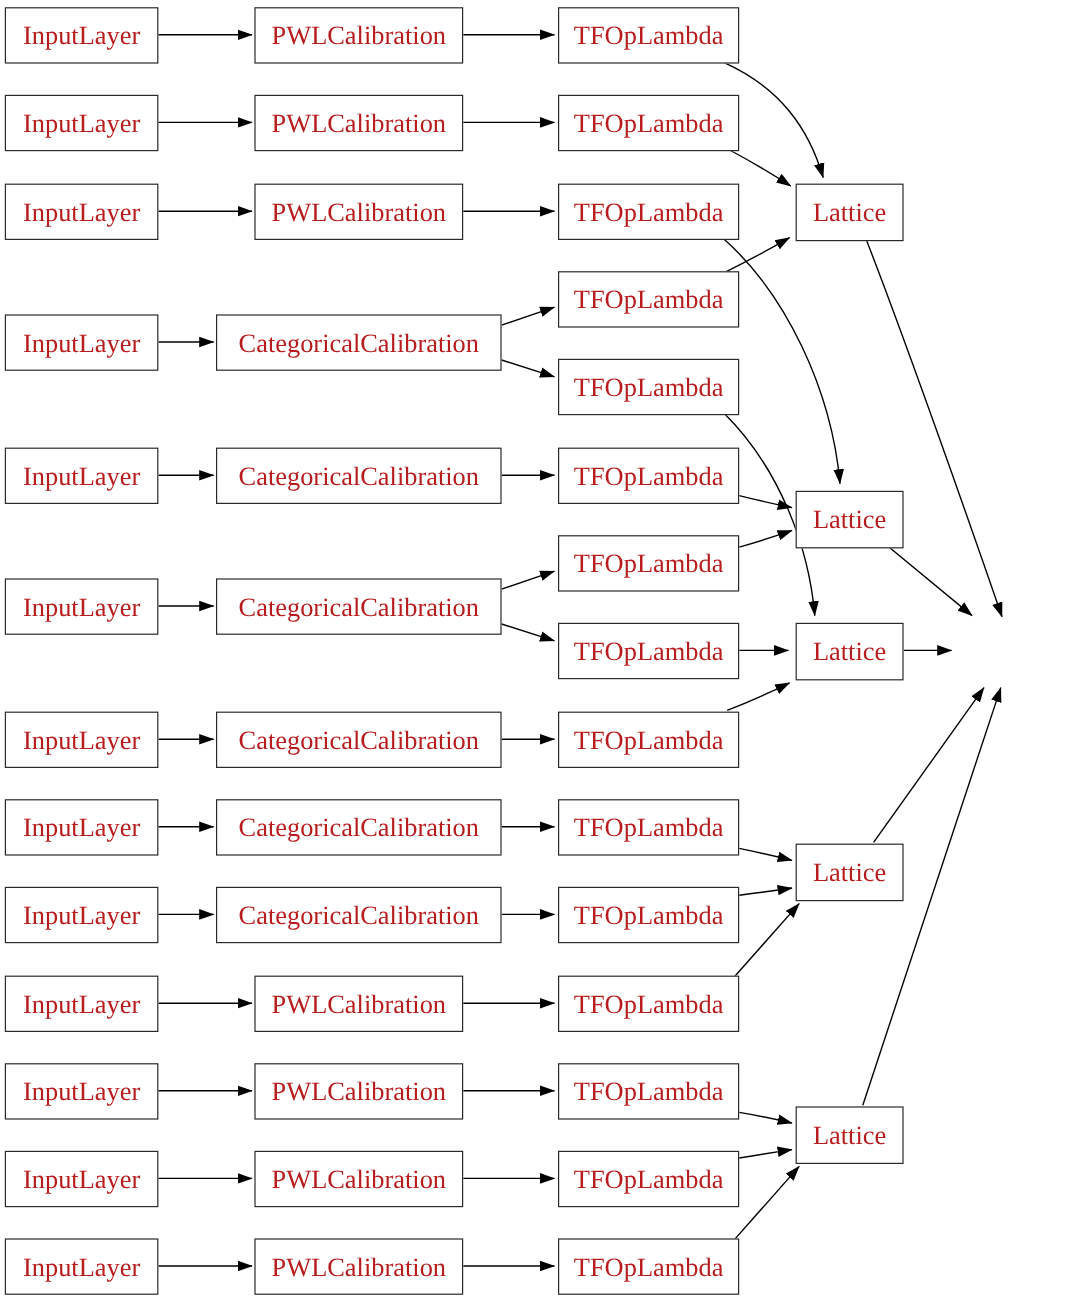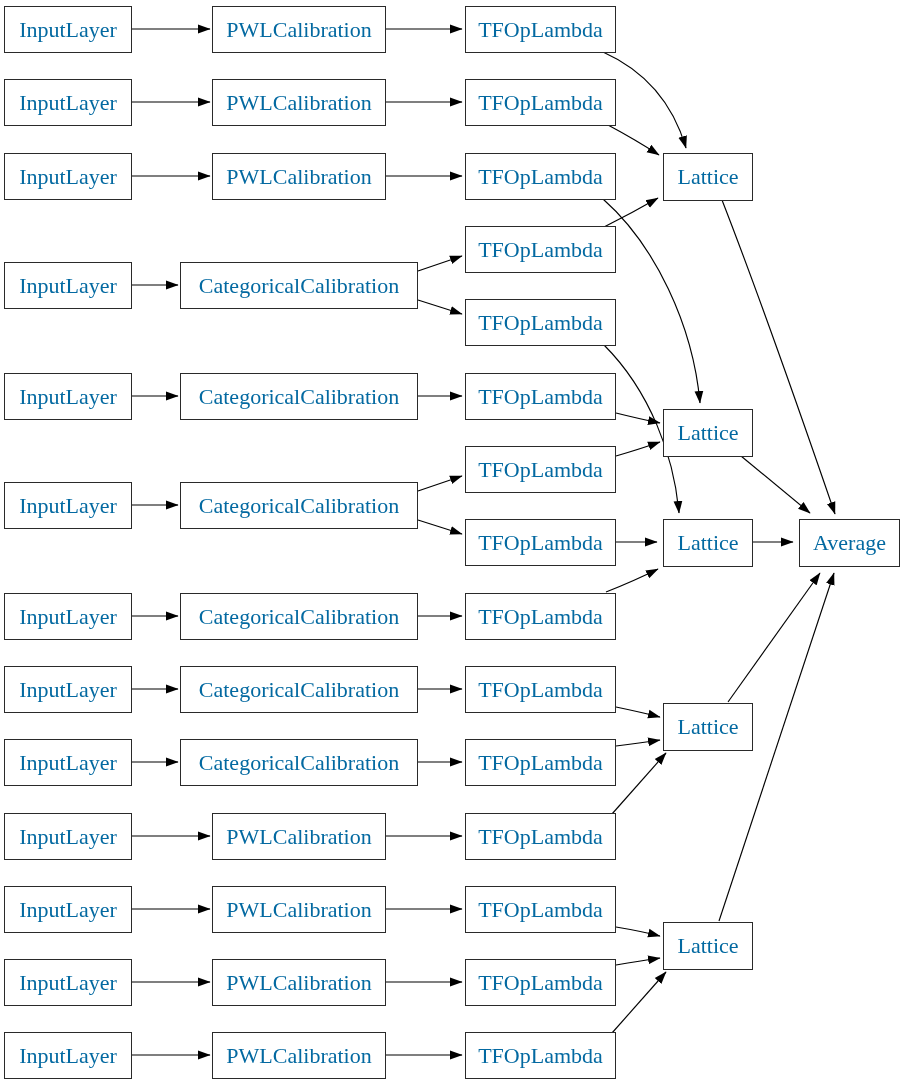--- a/index.html
+++ b/index.html
@@ -32,21 +32,21 @@
     stroke: none;
   }
   .node {
     position: absolute;
     box-sizing: border-box;
     background: #ffffff;
     border: 1.3px solid #2a2a2a;
     display: flex;
     align-items: center;
     justify-content: center;
-    color: #0369a1;
+    color: #b91c1c;
     font-size: 22px;
     line-height: 1;
     white-space: nowrap;
   }
 </style>
 </head>
 <body>
 
 <div id="stage">
   <svg id="edge-layer" viewBox="0 0 905 1087" xmlns="http://www.w3.org/2000/svg">
@@ -238,16 +238,13 @@
     </div>
     <div class="node" style="left: 663px; top: 519px; width: 90px; height: 48px;">
       <span>Lattice</span>
     </div>
     <div class="node" style="left: 663px; top: 703px; width: 90px; height: 48px;">
       <span>Lattice</span>
     </div>
     <div class="node" style="left: 663px; top: 922px; width: 90px; height: 48px;">
       <span>Lattice</span>
     </div>
-    <div class="node" style="left: 799px; top: 519px; width: 101px; height: 48px;">
-      <span>Average</span>
-    </div>
   </div>
 
 </body></html>

